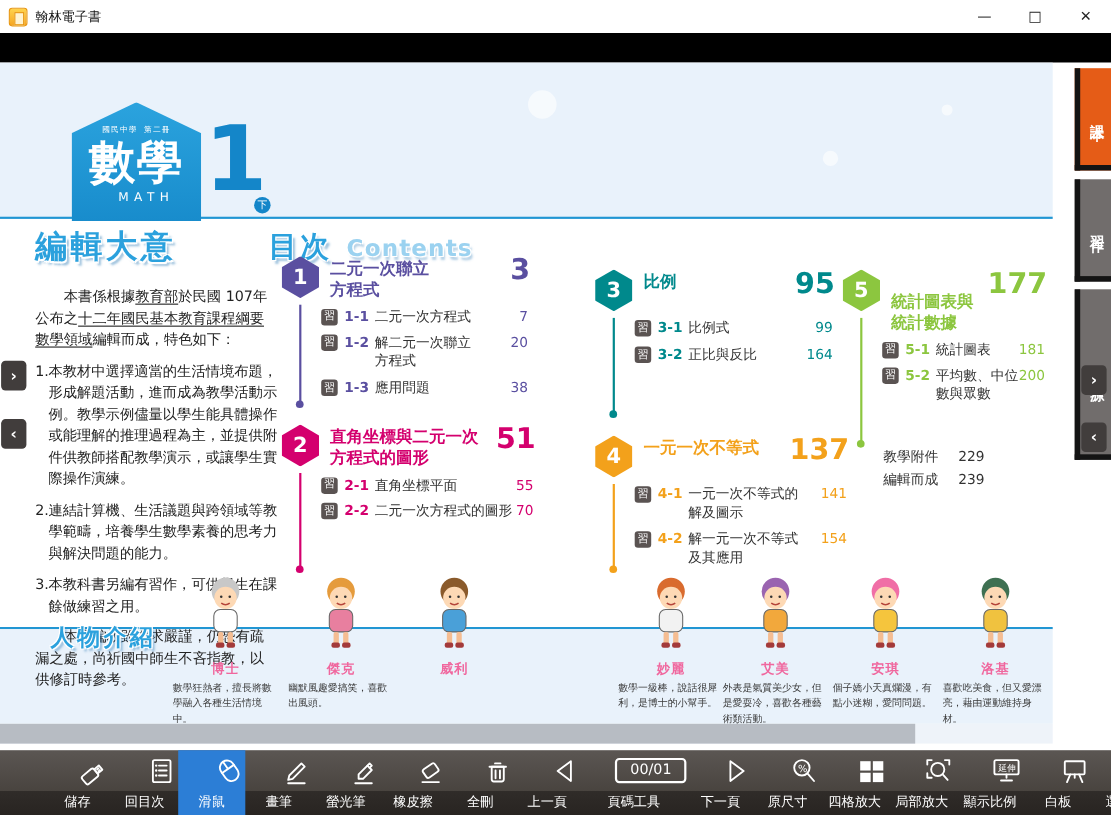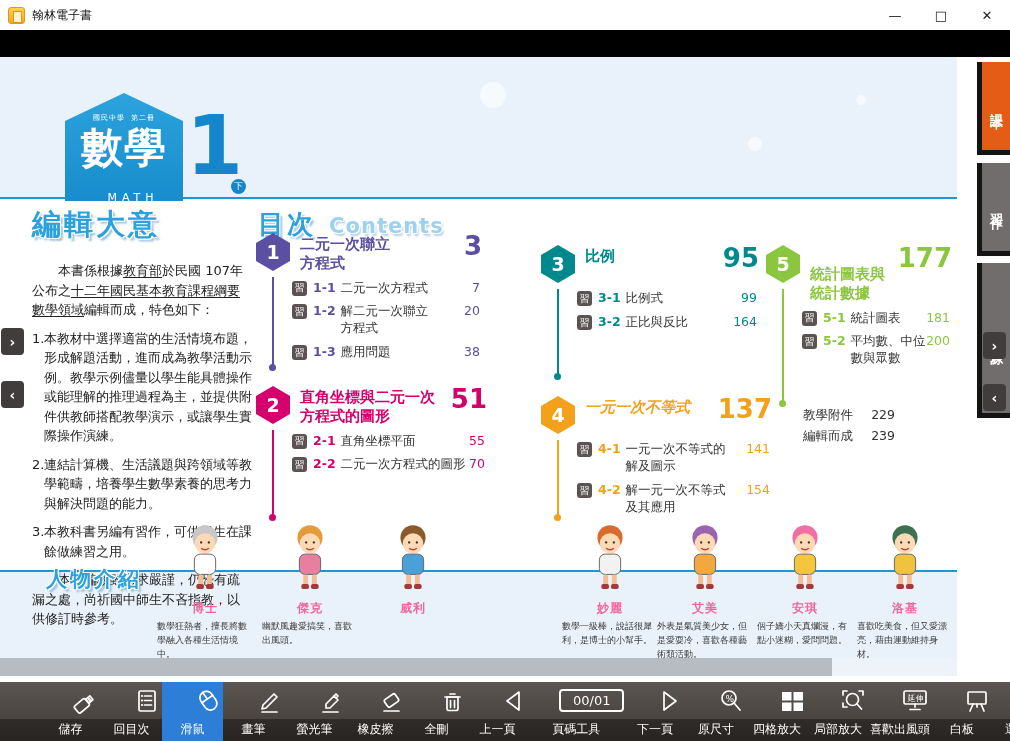--- a/index.html
+++ b/index.html
@@ -30,21 +30,21 @@
   .deco-dot { position:absolute; border-radius:50%; background:#fff; opacity:.6; }
 
   
   .logo-house { position:absolute; left:65px; top:36px; width:118px; height:108px;
     background:linear-gradient(#2ba3de,#188ccc);
     clip-path:polygon(50% 0,100% 26%,100% 100%,0 100%,0 26%);
     color:#fff; text-align:center; padding-top:20px; }
   .logo-grade { font-size:7px; letter-spacing:1px; color:#fff; }
   .logo-grade span { margin:0 3px; }
   .logo-subject { font-size:42px; font-weight:bold; letter-spacing:1px; line-height:1.05; margin-top:3px; }
-  .logo-math { font-size:11px; letter-spacing:5px; margin-top:21px; padding-left:18px; }
+  .logo-math { font-size:11px; letter-spacing:5px; margin-top:3px; padding-left:18px; }
   .logo-number { position:absolute; left:186px; top:48px; font-size:82px; font-weight:bold;
     color:#1486c9; line-height:1; }
   .logo-suffix { position:absolute; left:231px; top:122px; width:15px; height:15px; border-radius:50%;
     background:#1486c9; color:#fff; font-size:9px; display:flex; align-items:center; justify-content:center; }
 
   
   .bubble { font-weight:bold; color:#2ba1dd; letter-spacing:3px;
     text-shadow:1px 1px 0 #fff,-1px 1px 0 #fff,1px -1px 0 #fff,-1px -1px 0 #fff,3px 3px 2px rgba(40,120,180,.45); }
 
   
@@ -52,21 +52,21 @@
   .editorial-title { font-size:29px; margin-bottom:16px; }
   .ed-text { font-size:13px; color:#222; line-height:1.5; }
   .indent { text-indent:2em; }
   .u { text-decoration:underline; text-underline-offset:2px; }
   .point { display:flex; margin-top:9px; font-size:13px; color:#222; line-height:1.5; }
   .point-num { flex:none; width:12px; }
   .point-text { flex:1; }
   .closing { margin-top:9px; }
 
   
-  .toc-title { position:absolute; left:258px; top:150px; }
+  .toc-title { position:absolute; left:244px; top:150px; }
   .toc-title .zh { font-size:26px; }
   .toc-title .en { font-size:21px; font-weight:bold; color:#9bd2f0; letter-spacing:1px; margin-left:8px;
     text-shadow:1px 1px 0 #fff,-1px 1px 0 #fff,1px -1px 0 #fff,-1px -1px 0 #fff,2px 3px 2px rgba(40,120,180,.35); }
 
   .chapter { position:absolute; }
   .chapter::before { content:""; position:absolute; left:16px; top:44px; bottom:5px; width:2px; background:var(--c); }
   .chapter::after { content:""; position:absolute; left:13px; bottom:0; width:7px; height:7px; border-radius:50%; background:var(--c); }
   .ch-head { display:flex; align-items:flex-start; }
   .hex { flex:none; width:34px; height:38px; background:var(--c); color:#fff; font-size:19px; font-weight:bold;
     display:flex; align-items:center; justify-content:center;
@@ -80,21 +80,21 @@
   .sec-num { flex:none; font-weight:bold; color:var(--c); margin:0 5px 0 6px; white-space:nowrap; }
   .sec-title { color:#333; }
   .sec-page { margin-left:auto; color:var(--c); padding-right:6px; }
   .ch1 { --c:#5a4fa0; left:256px; top:176px; width:230px; height:138px; }
   .ch1 .ch-title { width:100px; }
   .ch1 .sec-title { max-width:95px; }
   .ch2 { --c:#d4006e; left:256px; top:329px; width:235px; height:135px; }
   .ch2 .ch-title { width:145px; }
   .ch3 { --c:#00898c; left:541px; top:188px; width:222px; height:135px; }
   .ch4 { --c:#f3a11b; left:541px; top:339px; width:235px; height:125px; }
-  .ch4 .ch-title { white-space:nowrap;font-style:italic; }
+  .ch4 .ch-title { white-space:nowrap; }
   .ch4 .sec-title { max-width:112px; }
   .ch5 { --c:#8cc63f; left:766px; top:188px; width:190px; height:162px; }
   .ch5 .ch-title { width:84px;margin-top:20px; }
   .ch5 .sec-title { max-width:95px; }
   .extras { position:absolute; left:803px; top:347px; width:92px; font-size:12.5px; color:#333; }
   .extra-row { display:flex; justify-content:space-between; line-height:1.7; }
 
   
   .chars-title { position:absolute; left:46px; top:508px; font-size:21px; z-index:3; }
   .char { position:absolute; top:465px; width:96px; text-align:center; z-index:2; }
@@ -583,21 +583,21 @@
     </div>
 
     <div class="tb-item">
       <div class="tb-icon">
         <svg width="32" height="30" viewBox="0 0 32 30">
             <rect x="5" y="5" width="22" height="13" rx="1.5"></rect>
             <text class="svgtext" x="8.5" y="14.5" font-size="8">延伸</text>
             <path d="M16 18v3M11 23.5h10"></path>
           </svg>
       </div>
-      <div class="tb-label">喜歡出風頭</div>
+      <div class="tb-label">顯示比例</div>
     </div>
 
     <div class="tb-item">
       <div class="tb-icon">
         <svg width="30" height="30" viewBox="0 0 30 30">
             <rect x="6" y="6" width="18" height="12" rx="1"></rect>
             <path d="M11 18l-3 7M19 18l3 7M15 18v3"></path>
           </svg>
       </div>
       <div class="tb-label">白板</div>

